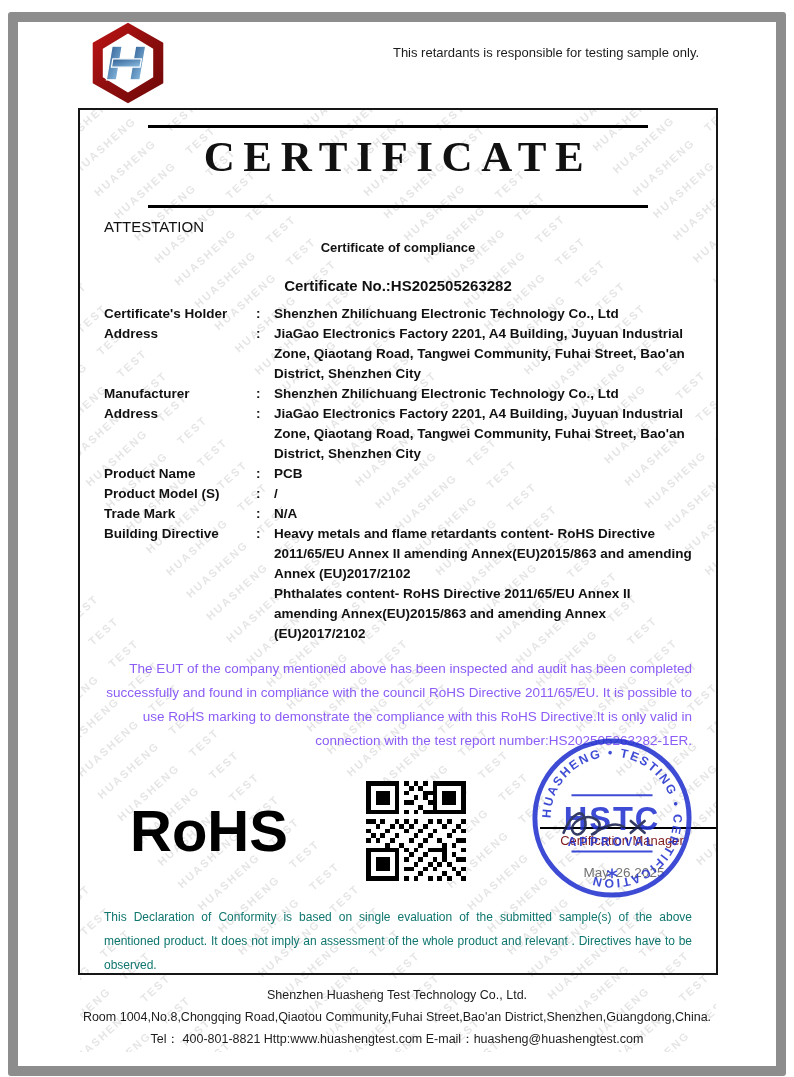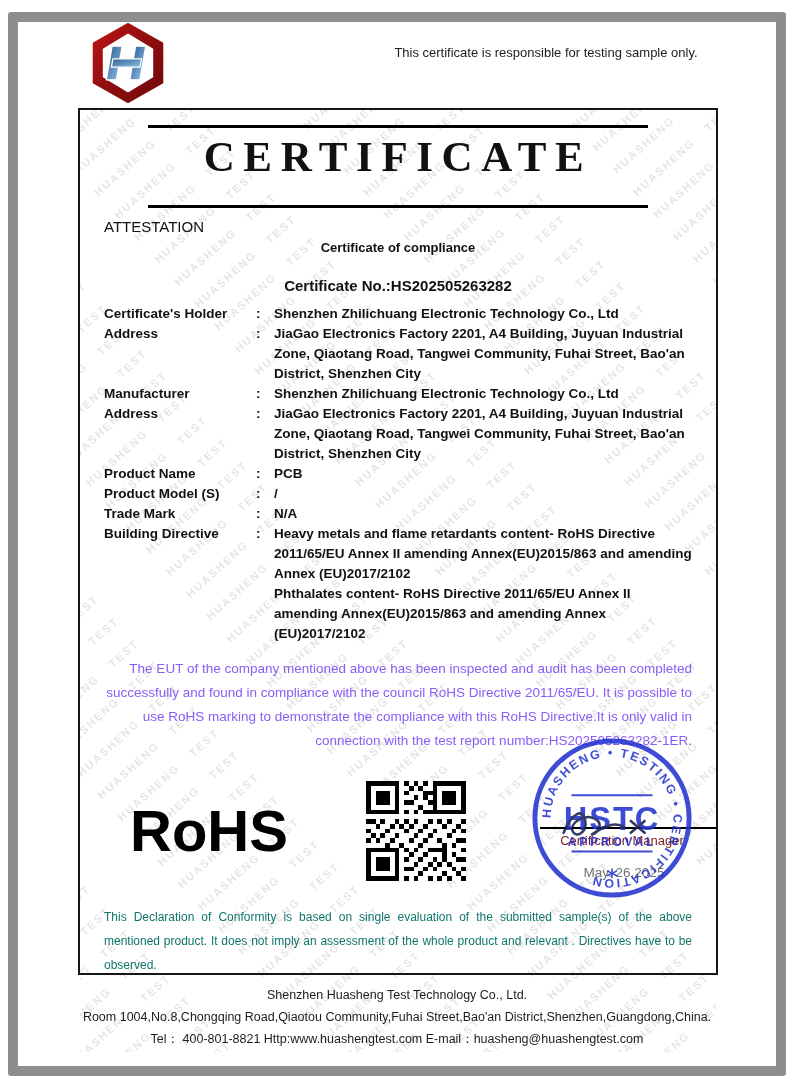--- a/index.html
+++ b/index.html
@@ -78,21 +78,21 @@
       <path d="M50 0 L92 24 V72 L50 96 L8 72 V24 Z M50 13 L20 31 V65 L50 83 L80 65 V31 Z" fill="url(#redg)" fill-rule="evenodd"></path>
       <g transform="translate(2,0) skewX(-4)">
         <polygon points="31,28 43,28 39,68 27,68" fill="url(#blueg)" stroke="#fff" stroke-width="1.5"></polygon>
         <polygon points="59,28 71,28 67,68 55,68" fill="url(#blueg)" stroke="#fff" stroke-width="1.5"></polygon>
         <polygon points="33,43 67,43 66,53 32,53" fill="url(#blueg)" stroke="#fff" stroke-width="1.5"></polygon>
       </g>
     </svg>
   </div>
 
   <div class="disclaimer">
-    <div>This certificate is responsible for testing sample only.</div>
+    <div>This retardants is responsible for testing sample only.</div>
   </div>
 
   <div class="cert-box">
 
     <div class="title-block">CERTIFICATE</div>
     <div class="subtitle1">ATTESTATION</div>
     <div class="subtitle2">Certificate of compliance</div>
     <div class="cert-no">Certificate No.:HS202505263282</div>
 
     <div class="fields">

